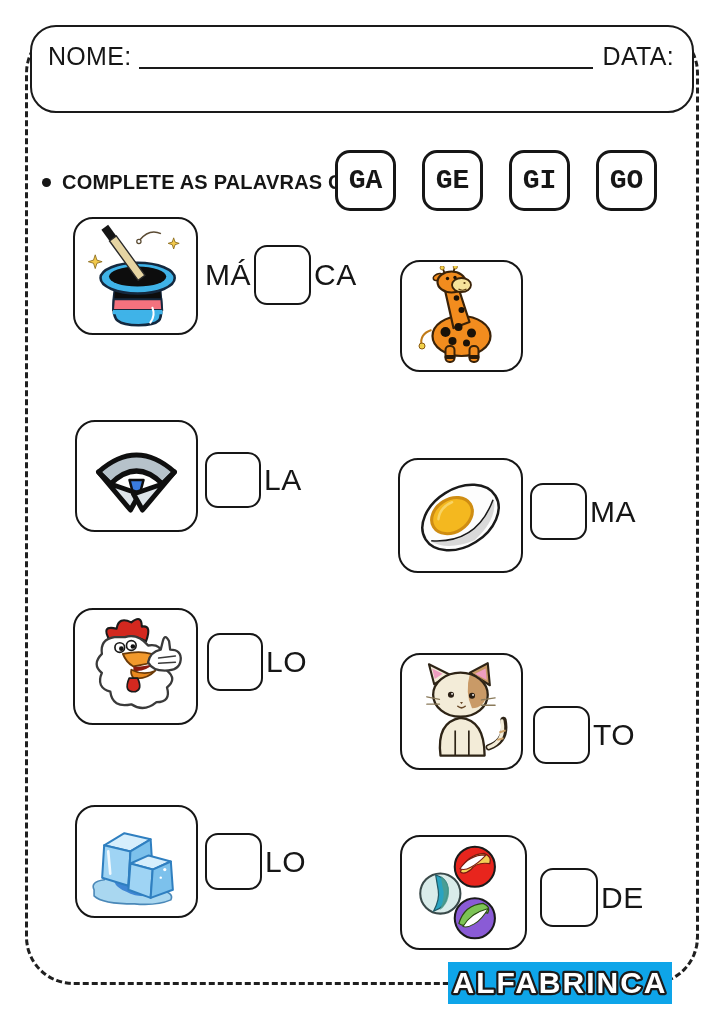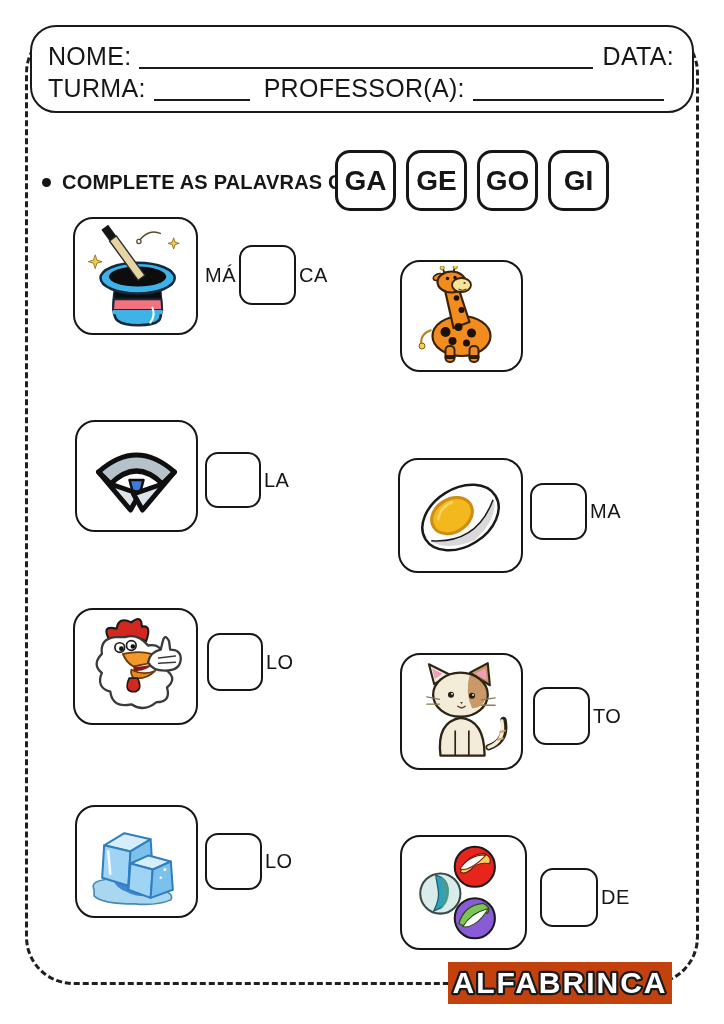--- a/index.html
+++ b/index.html
@@ -16,64 +16,58 @@
   .h-row { display:flex; align-items:flex-end; height:32px; font-size:25px; letter-spacing:0.3px; }
   .h-label { white-space:nowrap; }
   .write-line { border-bottom:2.4px solid #1a1a1a; height:24px; }
   .grow { flex:1 1 auto; margin:0 10px 2px 8px; }
   .fixed-line { width:96px; margin:0 14px 2px 8px; }
   .date-field { margin-left:10px; white-space:nowrap; letter-spacing:1px; }
 
   .instruction-row { position:absolute; left:38px; top:148px; width:650px; height:64px; z-index:2; }
   .bullet { position:absolute; left:4px; top:30px; width:9px; height:9px; border-radius:50%; background:#161616; }
   .instr-text { position:absolute; left:24px; top:23px; font-size:20px; font-weight:600; letter-spacing:0.2px; }
-  .syllables { position:absolute; left:297px; top:2px; display:flex; gap:10px; }
+  .syllables { position:absolute; left:297px; top:2px; display:flex; gap:26px;font-family:Liberation Mono, monospace; }
   .syl-box { width:61px; height:61px; border:3px solid #161616; border-radius:15px; background:#fff;
     display:flex; align-items:center; justify-content:center; font-size:28px; font-weight:700; }
 
   .img-box { position:absolute; background:#fff; border:2.8px solid #161616; border-radius:20px;
     display:flex; align-items:center; justify-content:center; padding:4px; }
   .img-box svg { width:100%; height:100%; }
 
   .word-row { position:absolute; display:flex; align-items:center; gap:3px;
-    font-size:20px; letter-spacing:0.5px; white-space:nowrap; }
+    font-size:30px; letter-spacing:0.5px; white-space:nowrap; }
   .answer-box { display:inline-block; border:2.6px solid #161616; border-radius:13px; background:#fff; }
 
   .footer-logo { position:absolute; left:448px; top:962px; width:224px; height:42px;
-    background:#c2410c; z-index:4; display:flex; align-items:center; justify-content:center; }
+    background:#0ea5e9; z-index:4; display:flex; align-items:center; justify-content:center; }
 </style>
 </head>
 <body>
 
 <div class="page">
 
   <div class="outer-dashed"></div>
 
   <div class="header-box">
     <div class="h-row">
       <span class="h-label">NOME:</span>
       <span class="write-line grow"></span>
       <span class="h-label">DATA:</span>
     </div>
-    <div class="h-row">
-      <span class="h-label">TURMA:</span>
-      <span class="write-line fixed-line"></span>
-      <span class="h-label">PROFESSOR(A):</span>
-      <span class="write-line grow"></span>
-    </div>
   </div>
 
   <div class="instruction-row">
     <span class="bullet"></span>
     <span class="instr-text">COMPLETE AS PALAVRAS COM</span>
     <div class="syllables">
       <span class="syl-box">GA</span>
       <span class="syl-box">GE</span>
+      <span class="syl-box">GI</span>
       <span class="syl-box">GO</span>
-      <span class="syl-box">GI</span>
     </div>
   </div>
 
   <div class="img-box" style="left:73px; top:217px; width:125px; height:118px">
     <svg viewBox="0 0 100 100">
       <path d="M31,60 C29,72 28,88 33,92 C40,98 66,98 72,92 C76,88 74,72 73,60 Z" fill="#3fb3e8" stroke="#14283e" stroke-width="2.4"></path>
       <path d="M30.5,62 L73.5,62 L74,72 L30,72 Z" fill="#0d0d0d"></path>
       <path d="M29.6,72 L74.4,72 L75.2,82 L28.8,82 Z" fill="#f4727e" stroke="#14283e" stroke-width="1.8"></path>
       <path d="M28.8,82 L75.2,82 L75.6,86 L28.4,86 Z" fill="#3fb3e8"></path>
       <path d="M66,80 Q69,87 64,94" stroke="#ffffff" stroke-width="2" fill="none" stroke-linecap="round"></path>
@@ -212,21 +206,21 @@
       <ellipse cx="49" cy="34" rx="26" ry="21" fill="none" stroke="#2e2416" stroke-width="2.2"></ellipse>
       <circle cx="40" cy="34" r="2.9" fill="#2a1f14"></circle>
         <circle cx="41" cy="33.2" r="0.9" fill="#fff"></circle>
       <circle cx="60" cy="35" r="2.9" fill="#2a1f14"></circle>
         <circle cx="61" cy="34.2" r="0.9" fill="#fff"></circle>
       <path d="M48.6,41 L51.4,41 L50,43.2 Z" fill="#6b4b2a"></path>
       <path d="M46.5,45 Q50,48 53.5,45" stroke="#6b4b2a" stroke-width="1.5" fill="none" stroke-linecap="round"></path>
       <path d="M17,36 L29,38.5 M17,43 L29,43 M69,39 L82,37 M69,44 L82,44" stroke="#8a7a5a" stroke-width="1.3" stroke-linecap="round"></path>
     </svg>
   </div>
-  <div class="word-row" style="left:533px; top:687px; height:58px">
+  <div class="word-row" style="left:533px; top:706px; height:58px">
     <span class="answer-box" style="width:57px; height:58px"></span>
     <span>TO</span>
   </div>
 
   <div class="img-box" style="left:400px; top:835px; width:127px; height:115px">
     <svg viewBox="0 0 100 100">
       <circle cx="61" cy="25" r="19.5" fill="#e8251d" stroke="#1a1a1a" stroke-width="2"></circle>
       <path d="M47,30 Q53,13 70,12 Q78,15 75.5,22 Q63,20 57,28 Q51,33 47,30 Z" fill="#f2ce55" stroke="#7a1a10" stroke-width="1.2"></path>
       <path d="M46.5,27 Q56,13 72,13.5 Q64,22 57,25.5 Q51,29 46.5,27 Z" fill="#ffffff" stroke="#7a1a10" stroke-width="1"></path>
       <circle cx="27.5" cy="51" r="19.5" fill="#d9ecea" stroke="#3a4a4a" stroke-width="2"></circle>

